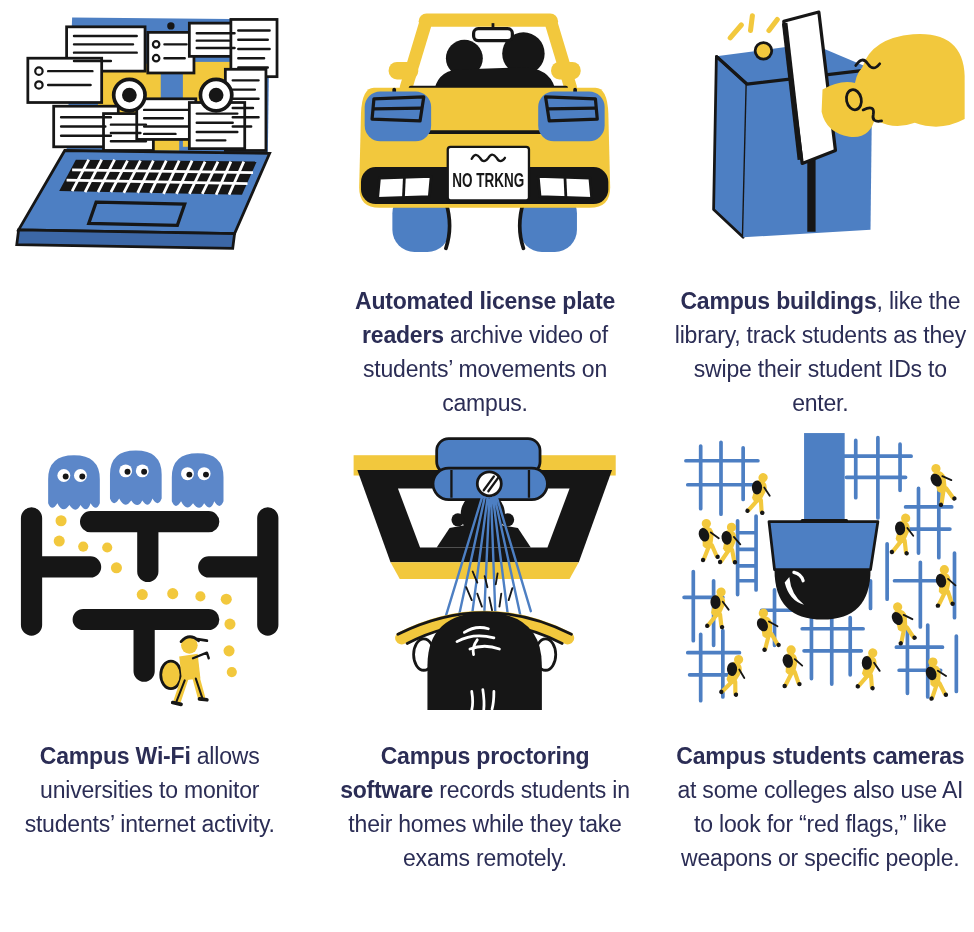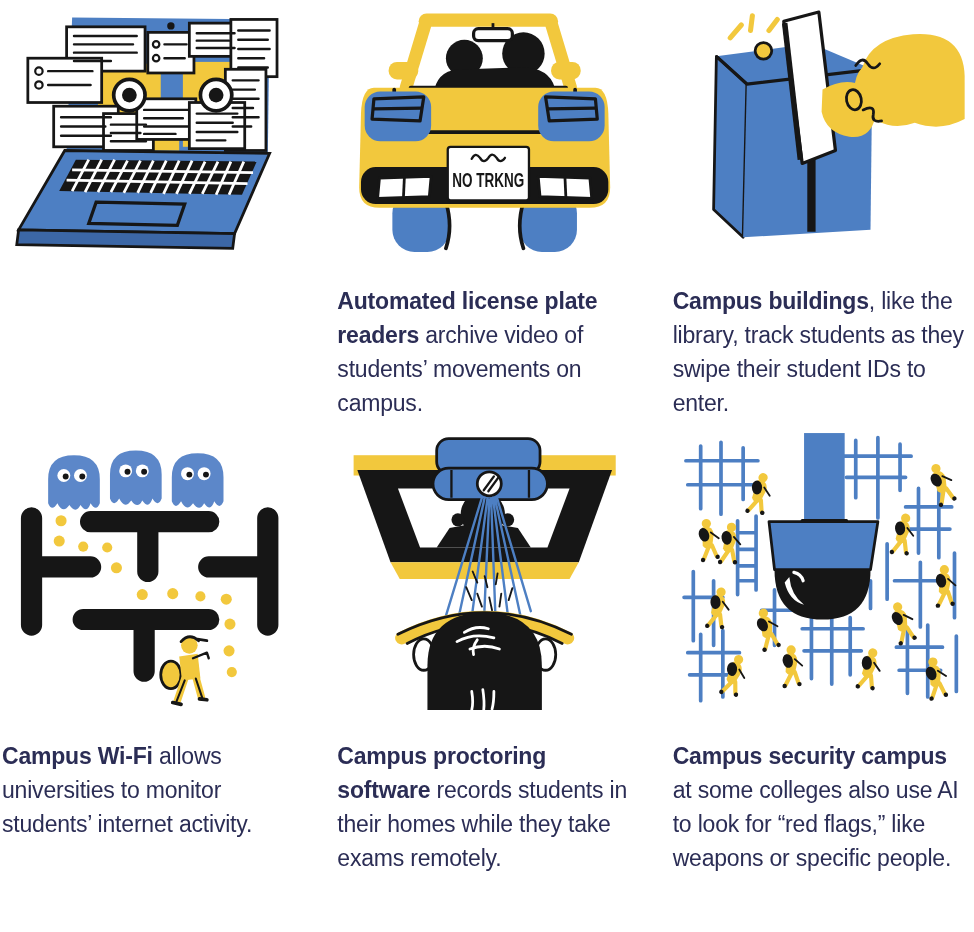--- a/index.html
+++ b/index.html
@@ -6,21 +6,21 @@
   .page{
     width:974px;height:932px;overflow:hidden;background:#ffffff;
     font-family:"Liberation Sans",sans-serif;
     box-sizing:border-box;padding:0 6px 0 2px;
   }
   .grid{
     display:grid;
     grid-template-columns:1fr 1fr 1fr;
     column-gap:40px;
   }
-  .panel{display:flex;flex-direction:column;}
+  .panel{display:flex;flex-direction:column;text-align:center;}
   .art{width:100%;display:block;}
   .art-r1{height:265px;}
   .art-r2{height:303px;}
   .art svg{width:100%;height:100%;display:block;}
   .caption{
     margin:19px 0 0 0;
     font-size:23px;line-height:34px;letter-spacing:-0.2px;
     color:#2b2d55;
   }
   .caption strong{font-weight:700;}
@@ -331,17 +331,17 @@
             <use href="#ped" transform="translate(128,245) rotate(0)"></use>
             <use href="#ped" transform="translate(288,48) rotate(-18)"></use>
             <use href="#ped" transform="translate(250,102) rotate(12)"></use>
             <use href="#ped" transform="translate(294,158) rotate(0)"></use>
             <use href="#ped" transform="translate(246,198) rotate(-15)"></use>
             <use href="#ped" transform="translate(214,248) rotate(14)"></use>
             <use href="#ped" transform="translate(283,258) rotate(-8)"></use>
           </g>
         </svg>
       </div>
-      <p class="caption"><strong>Campus security campus</strong><span> at some colleges also use AI to look for “red flags,” like weapons or specific people.</span></p>
+      <p class="caption"><strong>Campus students cameras</strong><span> at some colleges also use AI to look for “red flags,” like weapons or specific people.</span></p>
     </div>
 
   </div>
 </div>
 
 </body></html>

